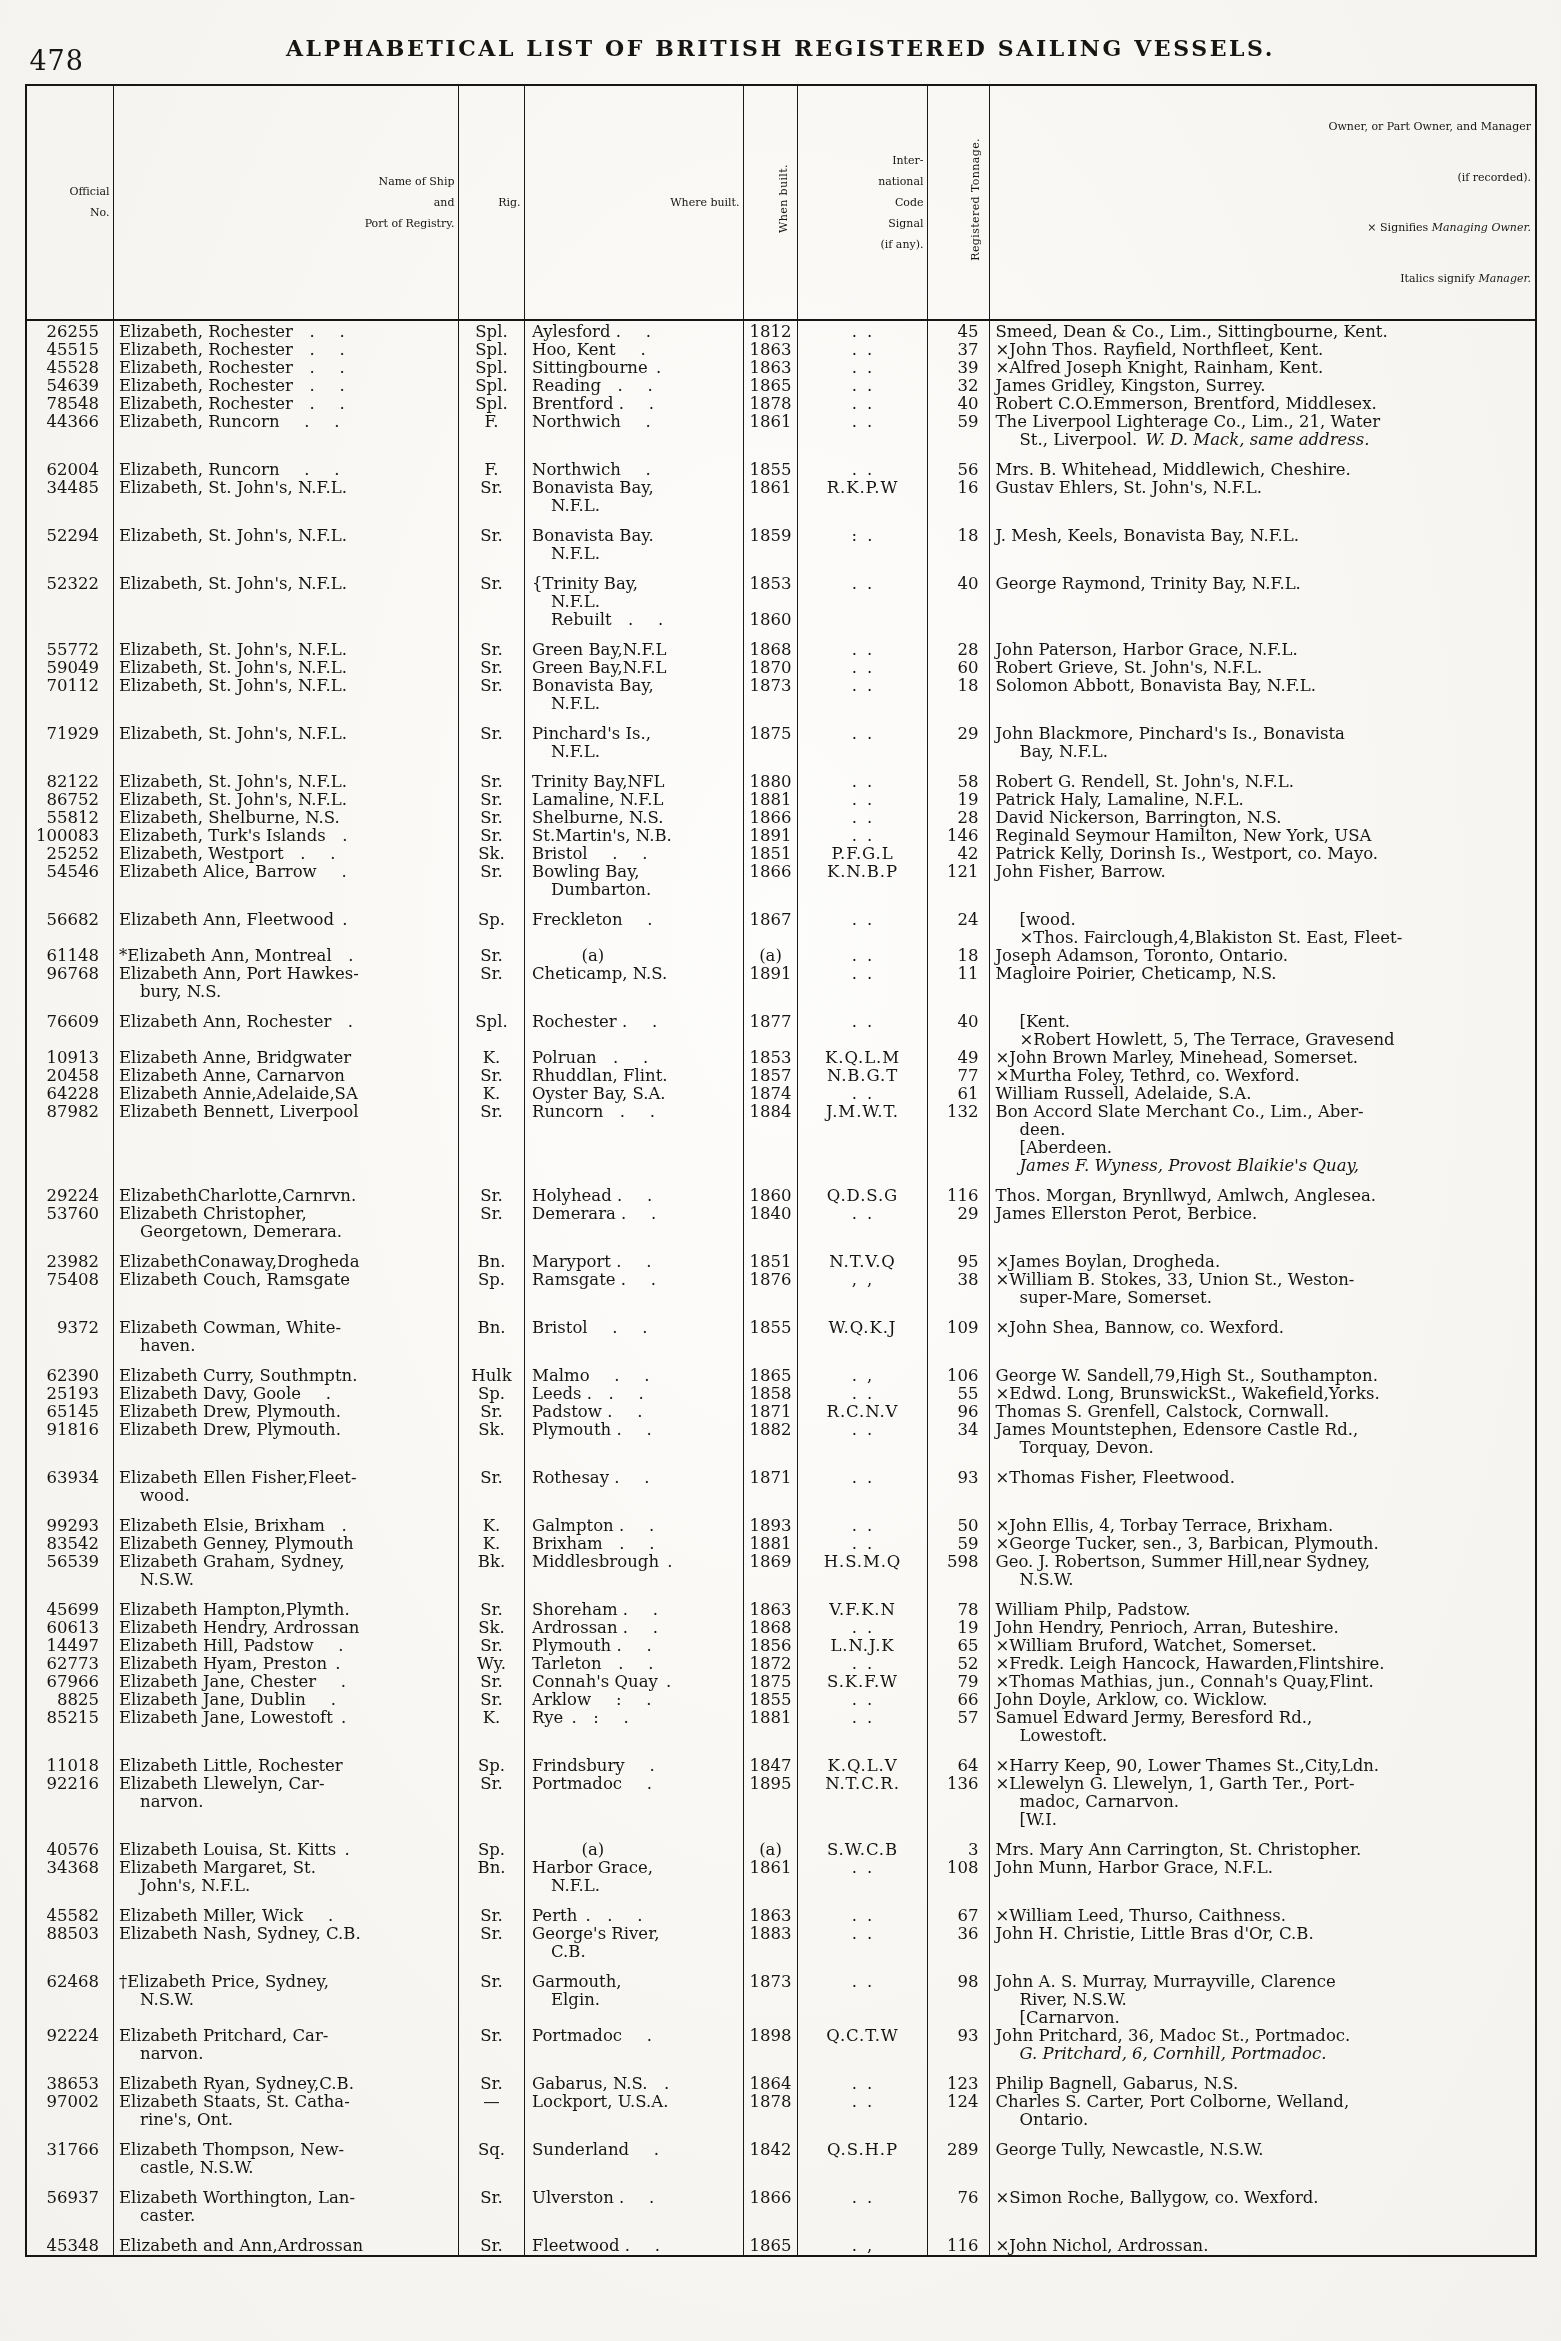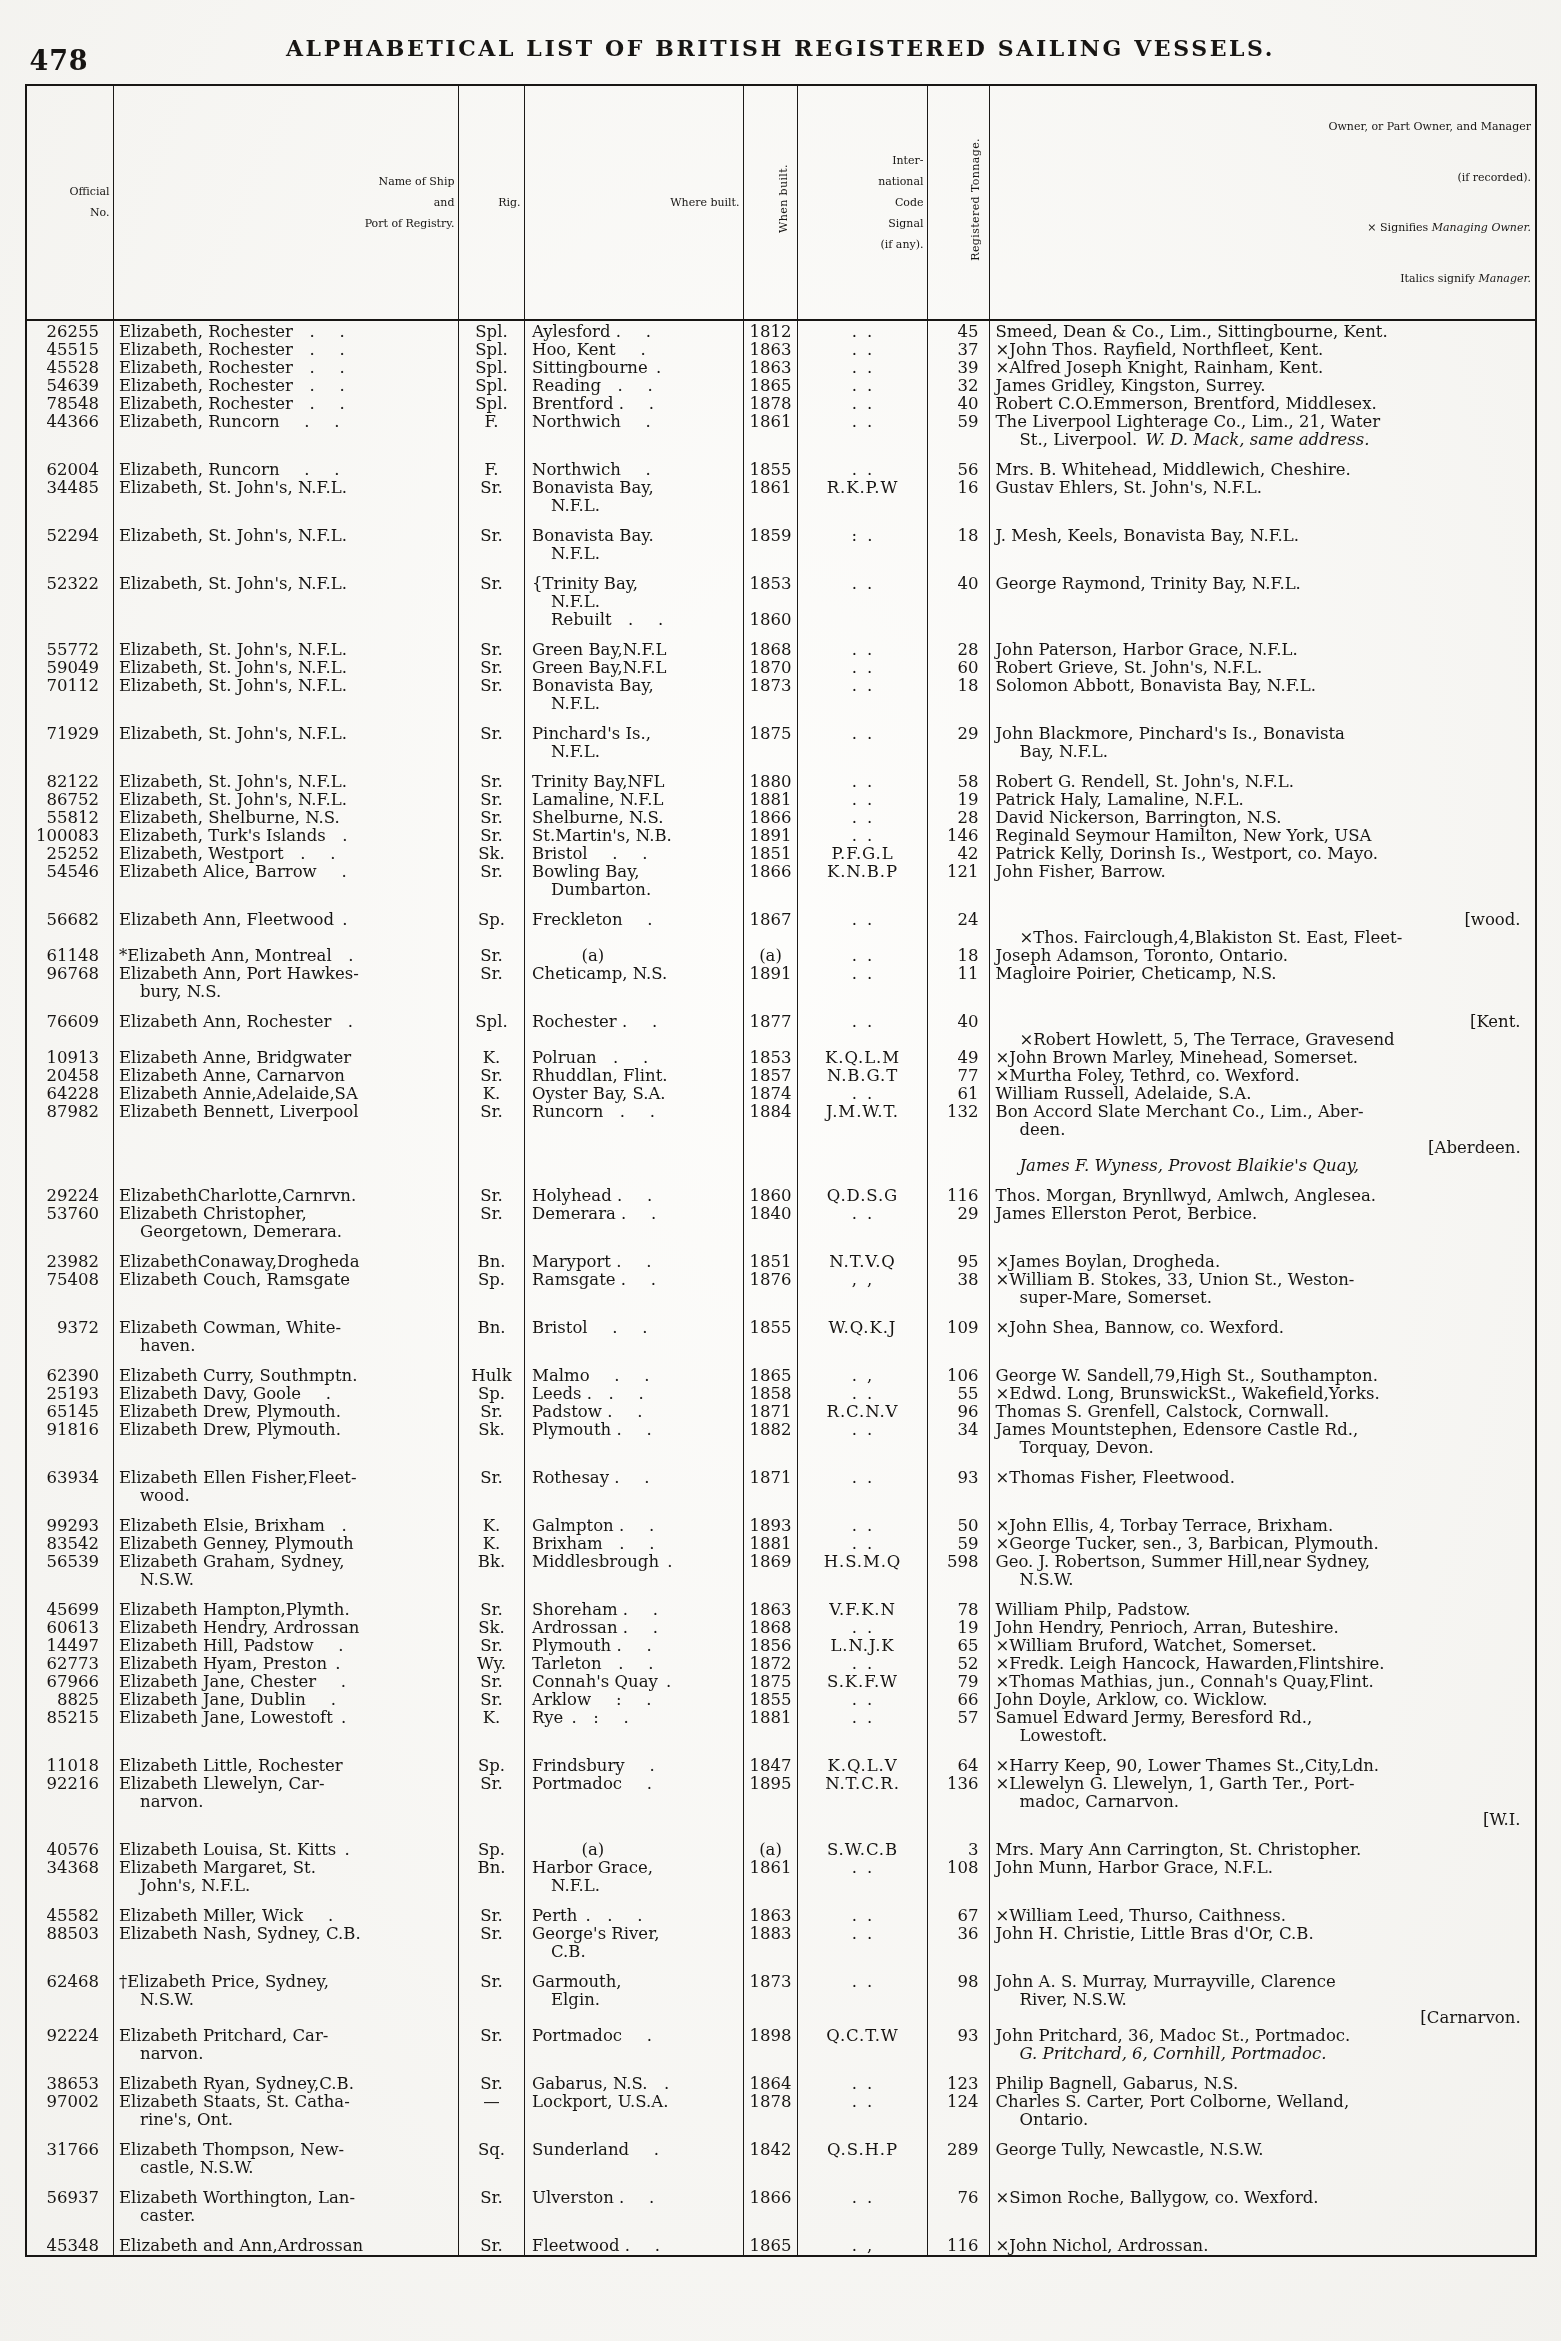--- a/index.html
+++ b/index.html
@@ -6,21 +6,21 @@
   body {
     width:1561px; height:2342px; overflow:hidden;
     background:#fbfaf6;
     background-image: radial-gradient(ellipse at 50% 40%, rgba(255,255,255,.6), rgba(0,0,0,0.035));
     font-family:"DejaVu Serif","Liberation Serif",serif;
     color:#171513;
   }
   .page { position:relative; width:1561px; height:2342px; }
   .page-number {
     position:absolute; left:29.5px; top:45px;
-    font-size:27px; font-weight:bold; letter-spacing:0.9px;
+    font-size:27px; font-weight:normal; letter-spacing:0.9px;
   }
   .page-title {
     margin:0; padding-top:35px;
     text-align:center; font-size:22px; font-weight:bold; letter-spacing:2.6px;
   }
   table.vessel-table {
     border-collapse:collapse; table-layout:fixed;
     margin:22.6px auto 0 auto; width:1511px;
     border:2.6px solid #181614;
   }
@@ -46,21 +46,21 @@
   tbody tr:first-child td { padding-top:2px; }
   tr.gap td { padding-top:12px; }
   .cell-no   { text-align:right; padding-right:14px; }
   .cell-name { padding-left:26px; text-indent:-21px; }
   .cell-rig  { text-align:center; }
   .cell-where{ padding-left:26px; text-indent:-19px; }
   .cell-when { text-align:center; }
   .cell-code { text-align:center; letter-spacing:0.9px; }
   .cell-ton  { text-align:right; padding-right:10.4px; }
   .cell-owner{ padding-left:29.5px; text-indent:-24px; padding-right:5.2px; }
-  .owner-note{ text-indent:0; text-align:right; padding-right:8.7px; }
+  .owner-note{ text-indent:0; text-align:left; padding-right:8.7px; }
 </style>
 </head>
 <body>
 
 <div class="page">
   <div class="page-number">478</div>
   <h1 class="page-title">ALPHABETICAL LIST OF BRITISH REGISTERED SAILING VESSELS.</h1>
 
   <table class="vessel-table">
     <colgroup>

